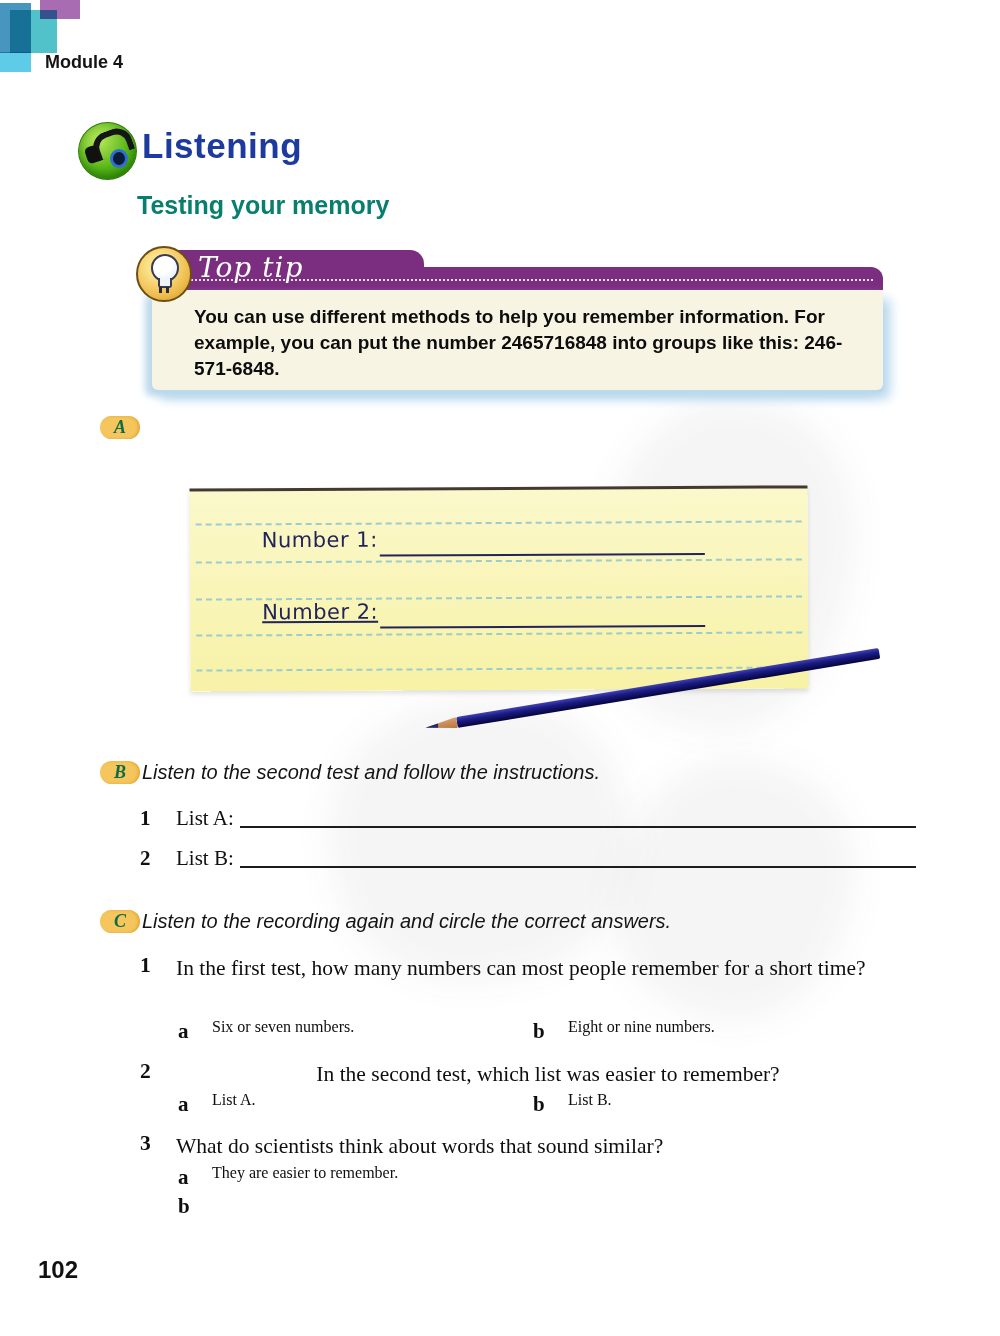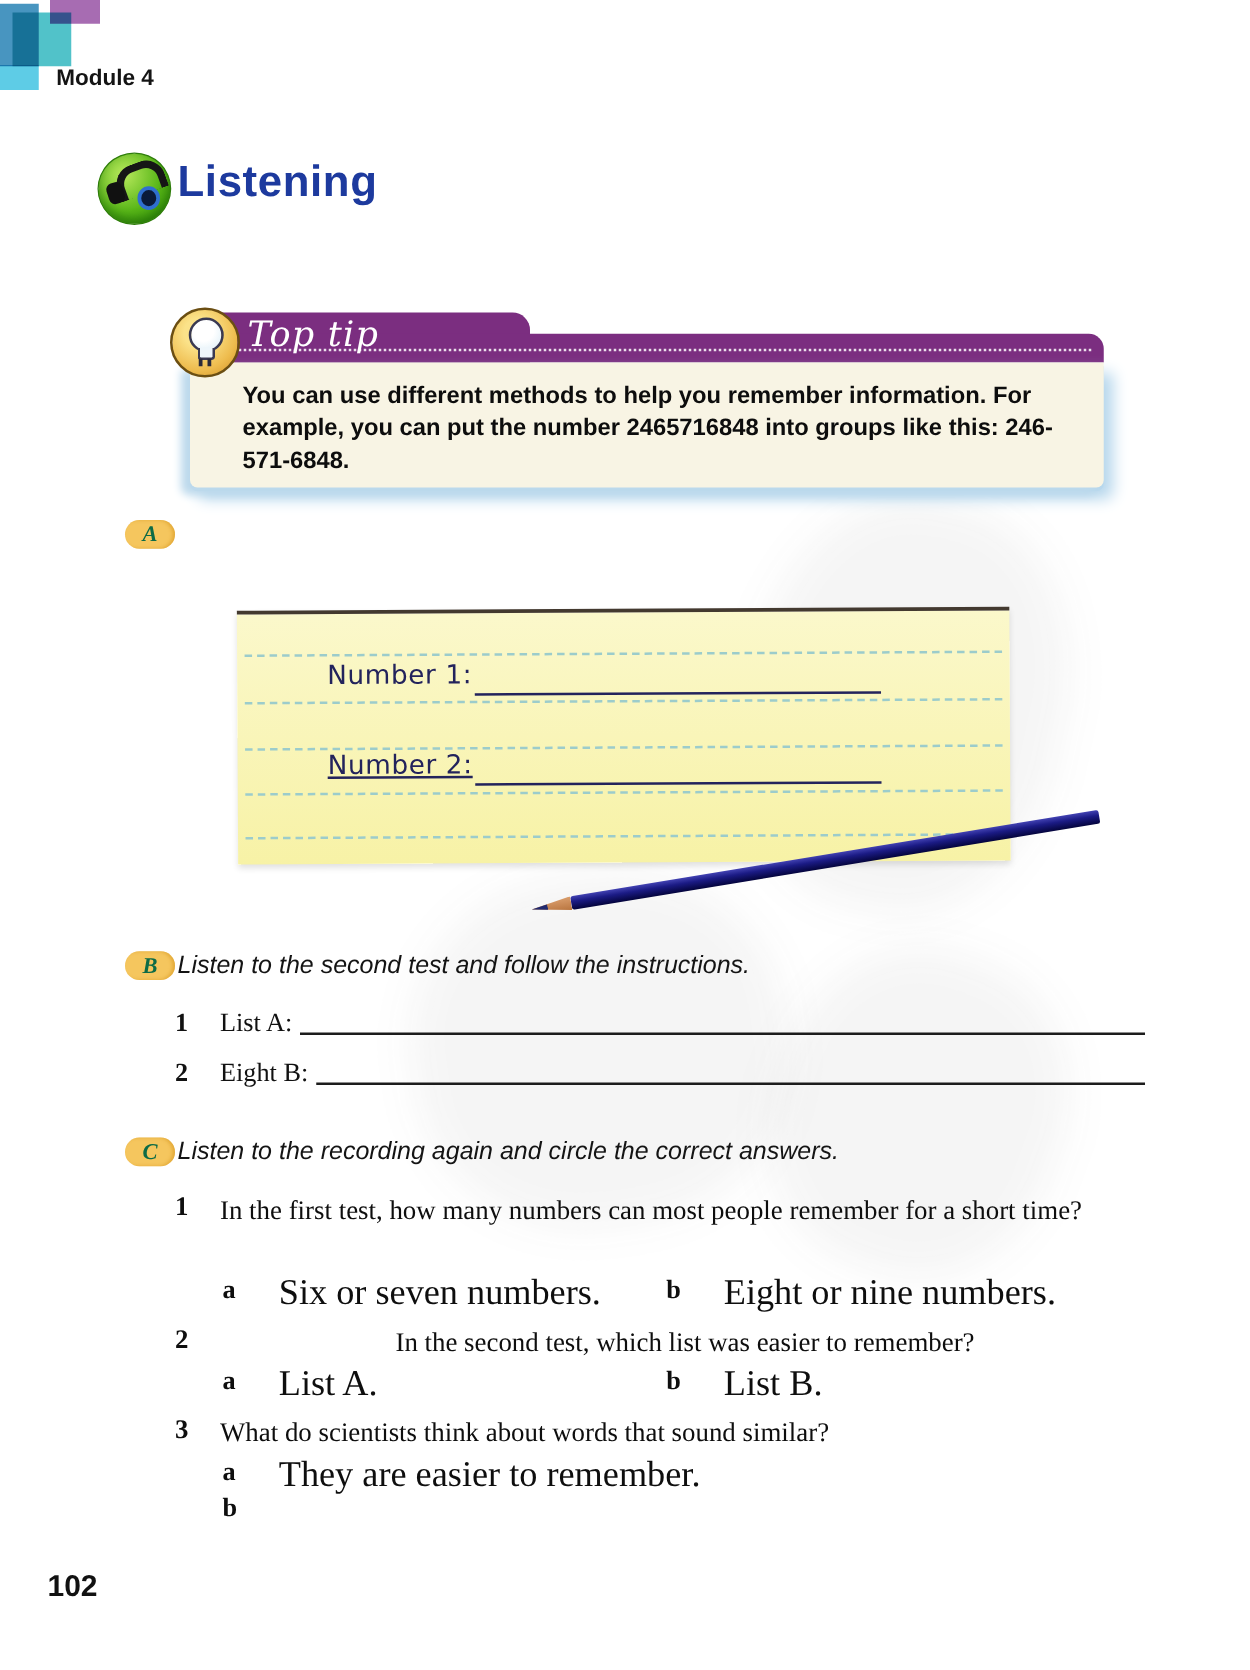--- a/index.html
+++ b/index.html
@@ -95,21 +95,21 @@
   .b-item .num{font-weight:700;width:36px;}
   .b-item .lbl{margin-right:6px;}
   .b-item .line{flex:1;border-bottom:2px solid #1c1c1c;height:1px;margin-bottom:3px;}
   .b-item-1{top:806px;} .b-item-2{top:846px;}
 
   
   .serif{font-family:"Liberation Serif",serif;color:#0e0e0e;}
   .q-num{position:absolute;font-weight:700;font-size:21.5px;}
   .q-text{position:absolute;font-size:21.5px;line-height:34px;width:744px;}
   .opt-letter{position:absolute;font-weight:700;font-size:21px;}
-  .opt-text{position:absolute;font-size:29px;margin-left:11px;}
+  .opt-text{position:absolute;font-size:16px;}
 
   .page-number{left:38px;top:1256px;font-size:24px;font-weight:700;color:#111;}
 
   
   .wm{position:absolute;background:rgba(60,60,60,.05);filter:blur(16px);border-radius:45%;}
   .wm1{left:600px;top:400px;width:250px;height:330px;transform:rotate(12deg);}
   .wm2{left:330px;top:700px;width:300px;height:280px;transform:rotate(-8deg);}
   .wm3{left:620px;top:760px;width:230px;height:260px;transform:rotate(20deg);}
 </style>
 </head>
@@ -128,20 +128,21 @@
     <div class="sq sq-cyan"></div>
   </div>
   <div class="abs module-label">Module 4</div>
 
   <div class="abs hp-icon">
     <div class="hp-band"></div>
     <div class="hp-cupL"></div>
     <div class="hp-cupR"></div>
   </div>
   <div class="abs listening-title">Listening</div>
+  <div class="abs lesson-title">Testing your memory</div>
 
   <div class="abs banner">
     <div class="tab"></div>
     <div class="bar"></div>
     <div class="dotline"></div>
     <div class="toptip-label">Top tip</div>
     <div class="bulb">
       <div class="bulb-glass"></div>
       <div class="bulb-neck"></div>
       <div class="bulb-prongL"></div>
@@ -172,21 +173,21 @@
   <div class="badge badge-b">B</div>
   <div class="instr instr-b">Listen to the second test and follow the instructions.</div>
 
   <div class="b-item b-item-1">
     <span class="num">1</span>
     <span class="lbl">List A:</span>
     <span class="line"></span>
   </div>
   <div class="b-item b-item-2">
     <span class="num">2</span>
-    <span class="lbl">Eight B:</span>
+    <span class="lbl">List B:</span>
     <span class="line"></span>
   </div>
 
   <div class="badge badge-c">C</div>
   <div class="instr instr-c">Listen to the recording again and circle the correct answers.</div>
 
   <div class="abs serif q-num" style="left:140px;top:953px;">1</div>
   <div class="abs serif q-text" style="left:176px;top:951px;">In the first test, how many numbers can most people remember for a short time?</div>
   <div class="abs serif opt-letter" style="left:178px;top:1019px;">a</div>
   <div class="abs serif opt-text" style="left:212px;top:1018px;">Six or seven numbers.</div>

